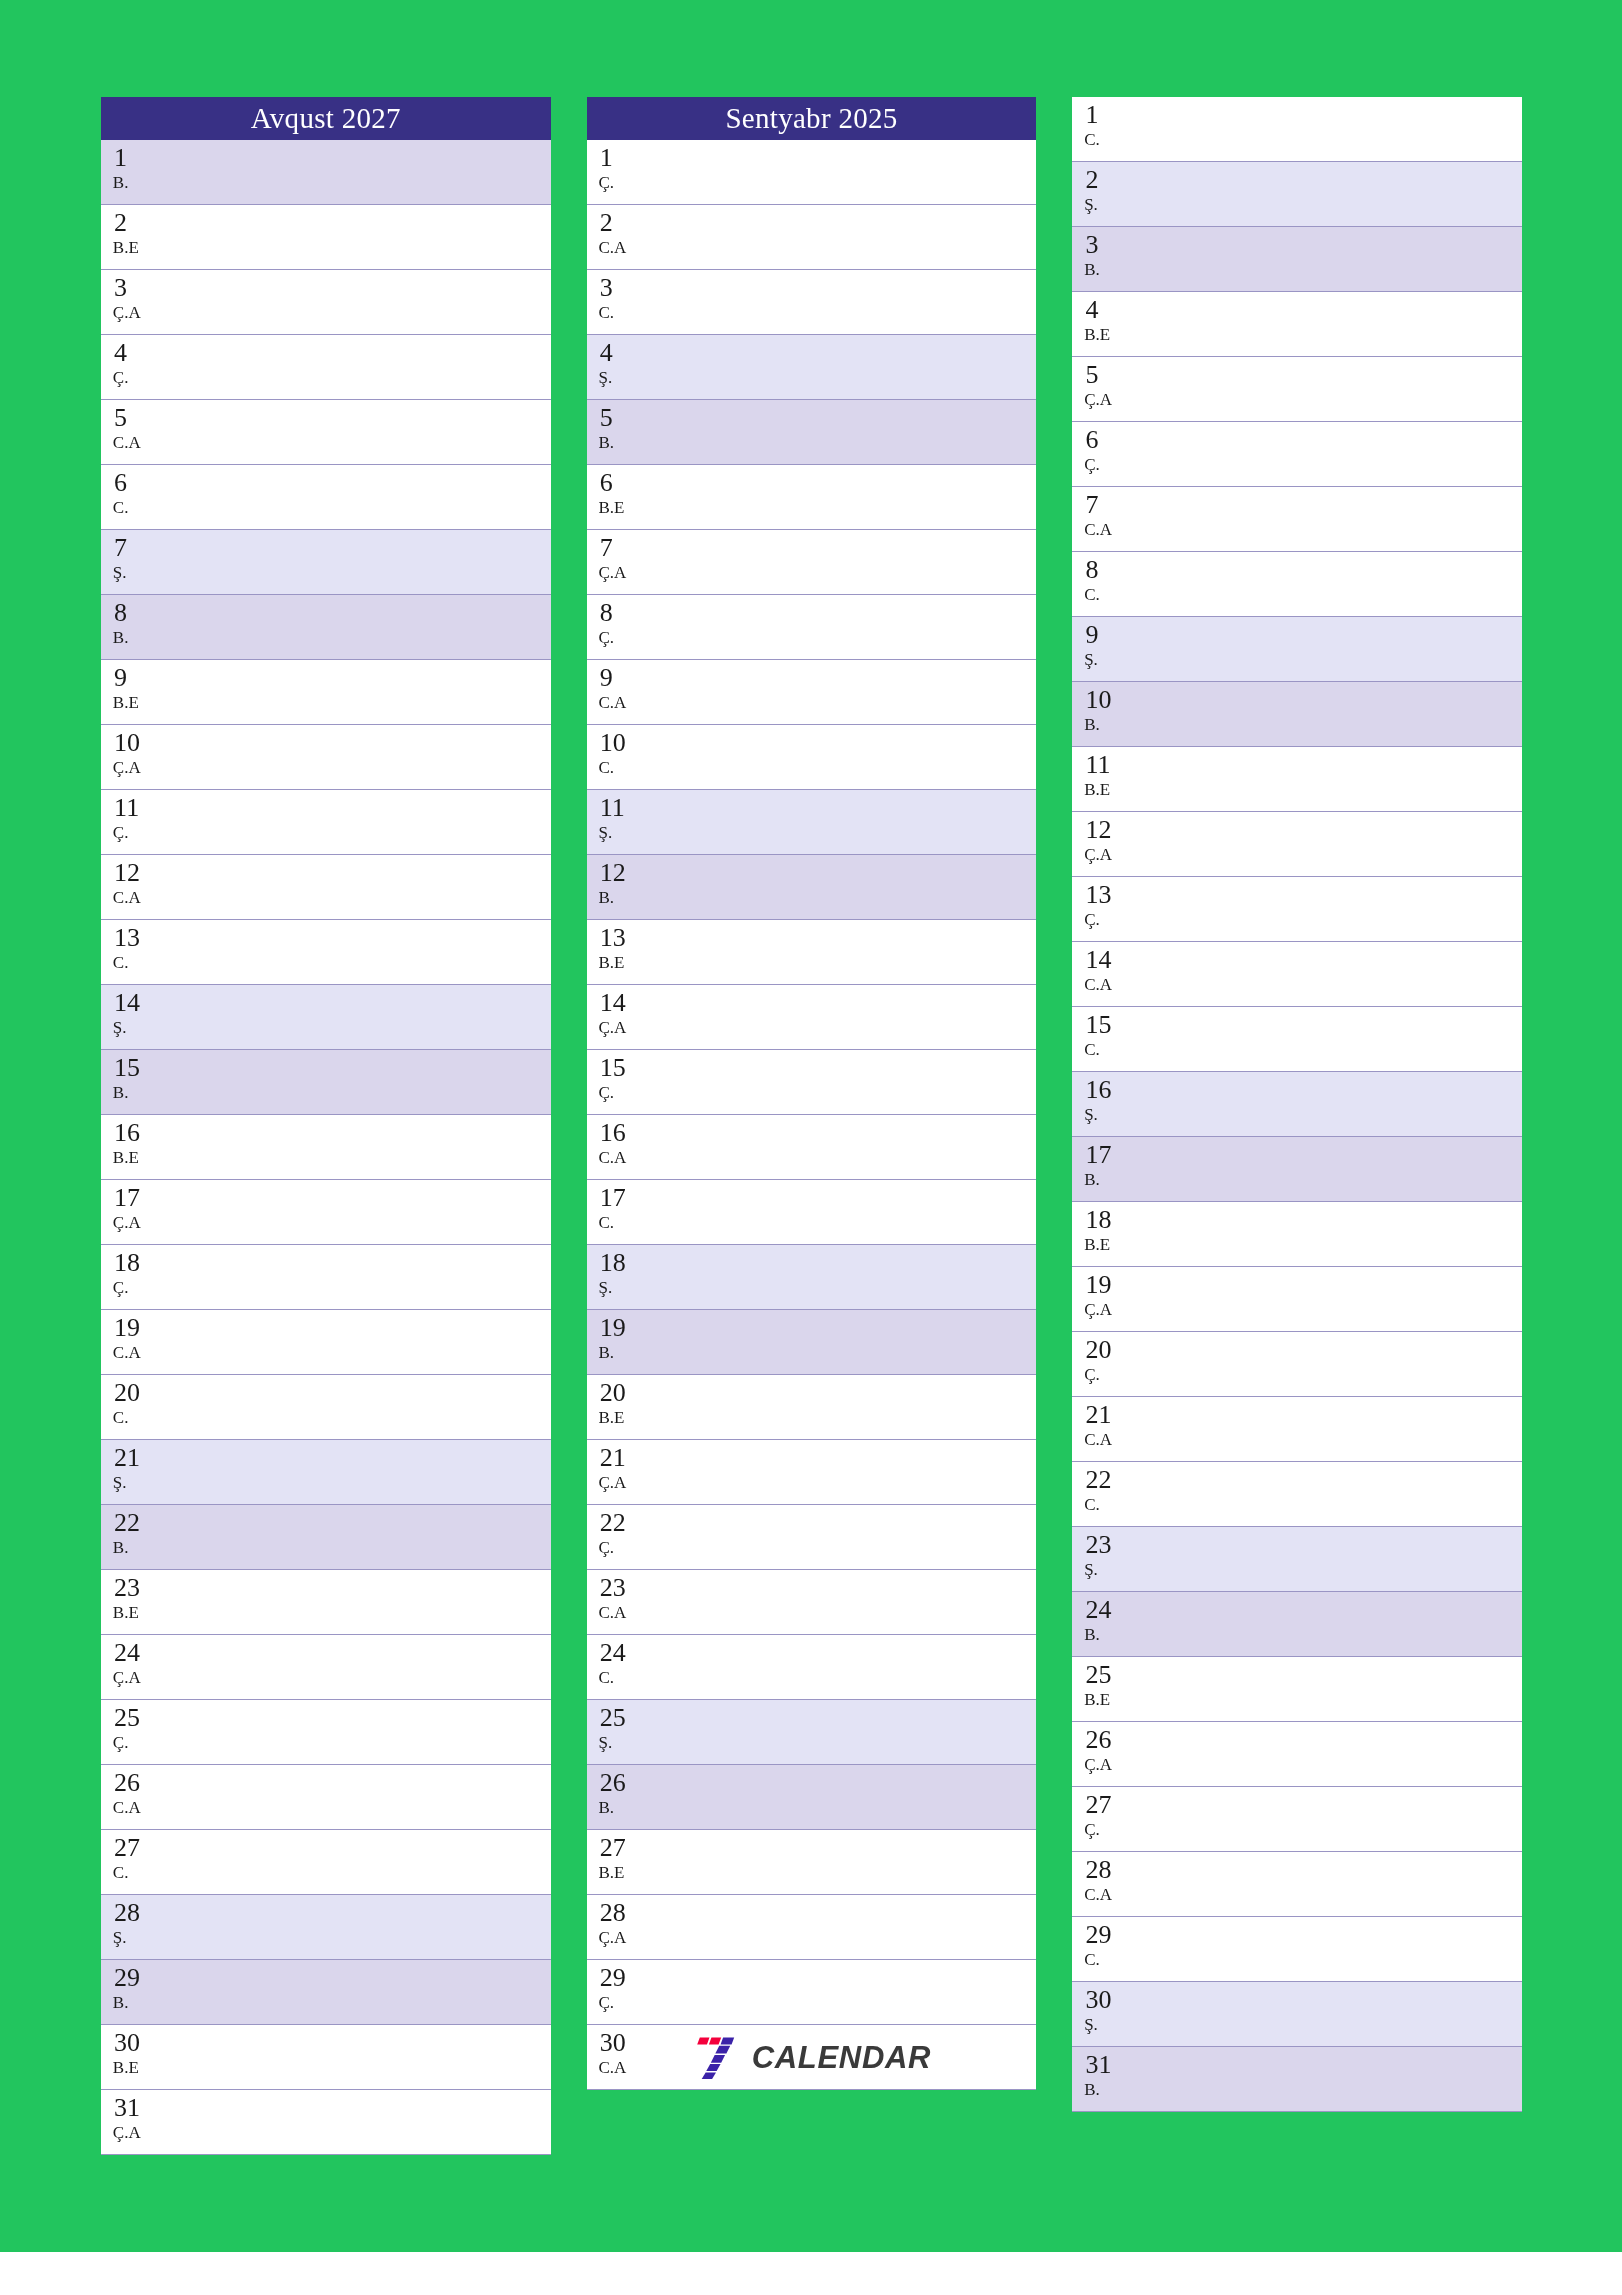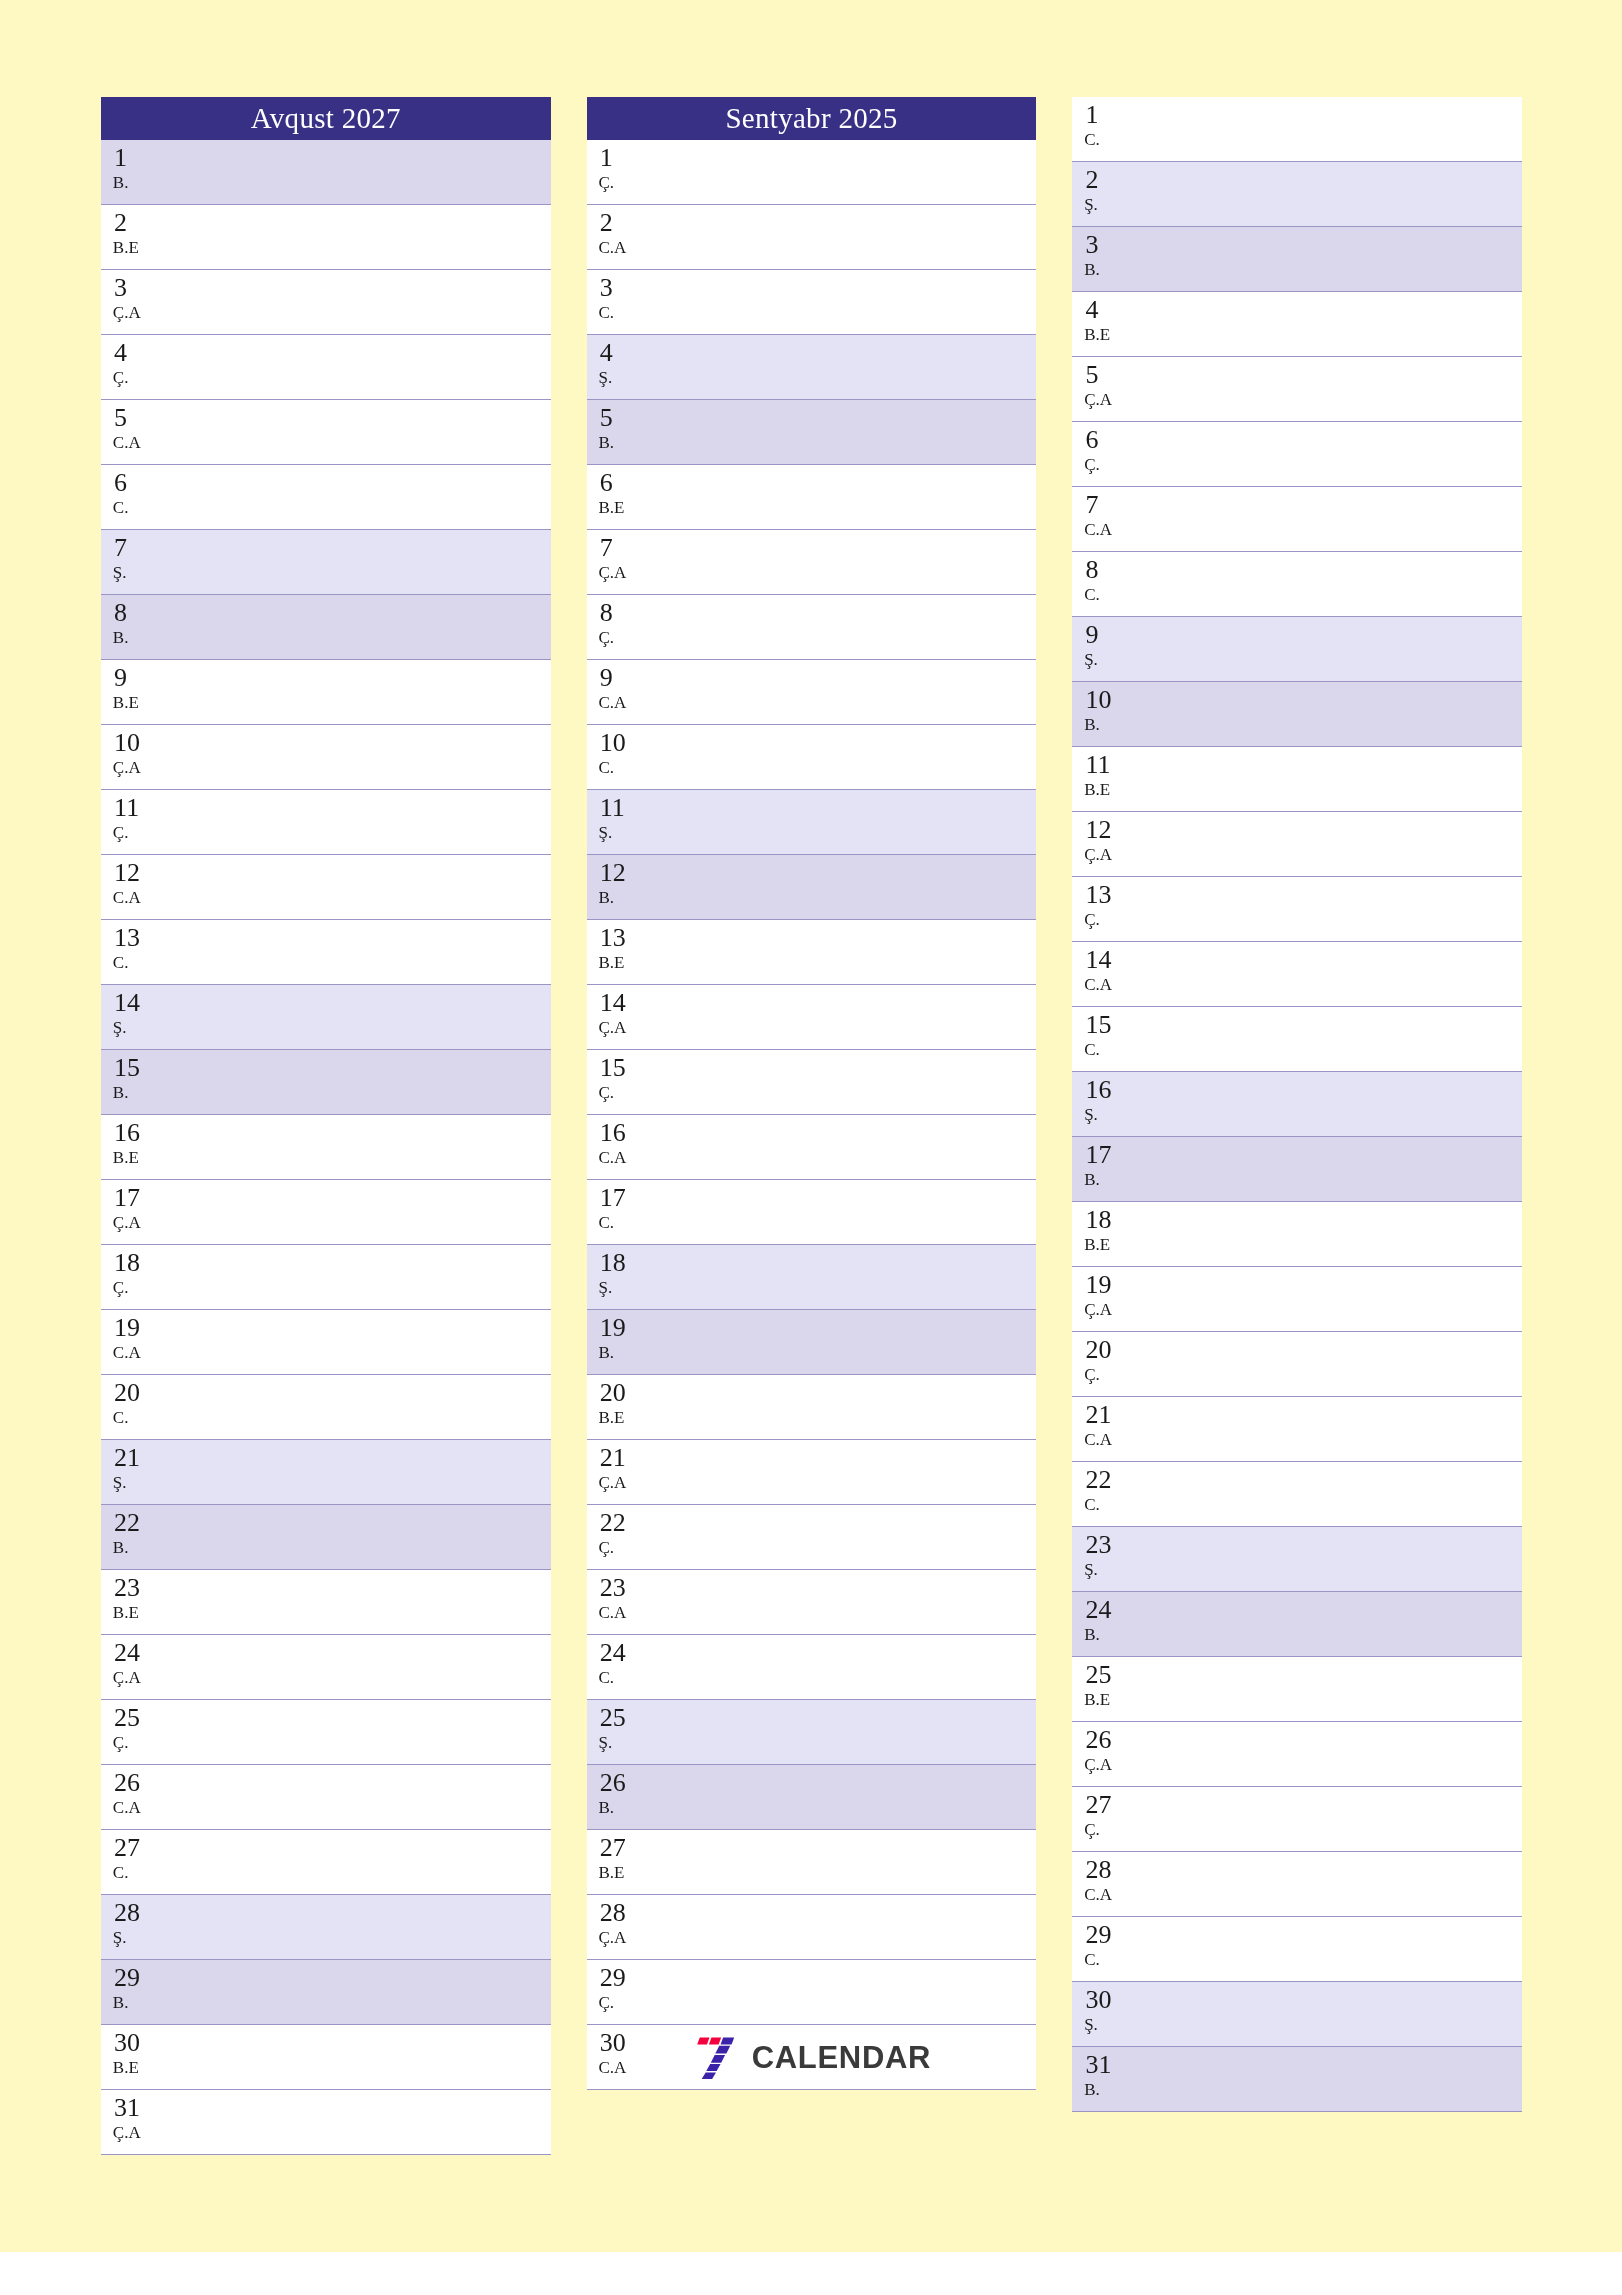--- a/index.html
+++ b/index.html
@@ -8,21 +8,21 @@
     width: 1623px;
     height: 2295px;
     background: #ffffff;
     font-family: "Liberation Serif", "DejaVu Serif", serif;
   }
 
   #page {
     position: relative;
     width: 1623px;
     height: 2252px;
-    background: #fef9c3;
+    background: #22c55e;
     padding: 97px 101px 126px 101px;
   }
 
   #columns {
     display: flex;
     gap: 36px;
     width: 100%;
     height: 100%;
     align-items: flex-start;
   }
@@ -97,20 +97,21 @@
 
   #logo-mark { width: 48px; height: 43px; display: block; }
 
   #logo-text {
     font-family: "Liberation Sans", "DejaVu Sans", sans-serif;
     font-size: 31px;
     font-weight: bold;
     color: #3a3a3a;
     letter-spacing: 0.7px;
     line-height: 1;
+    font-style: italic;
   }
 </style>
 </head>
 <body>
 
 <div id="page">
   <div id="columns">
       <div class="month-col">
         <div class="month-header">Avqust 2027</div>
         <div class="days">

